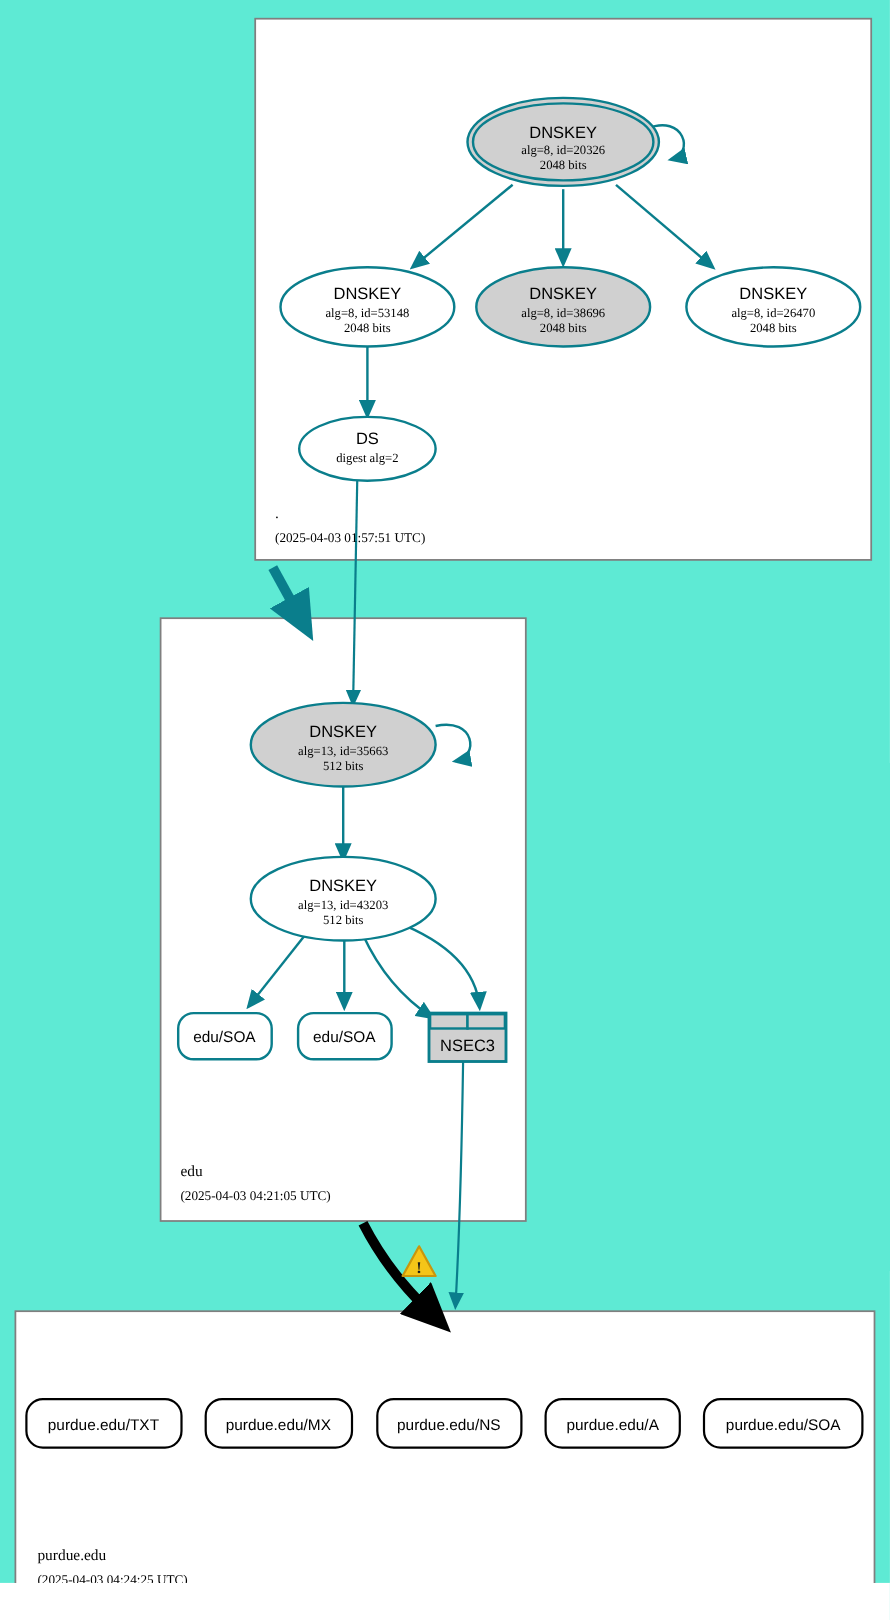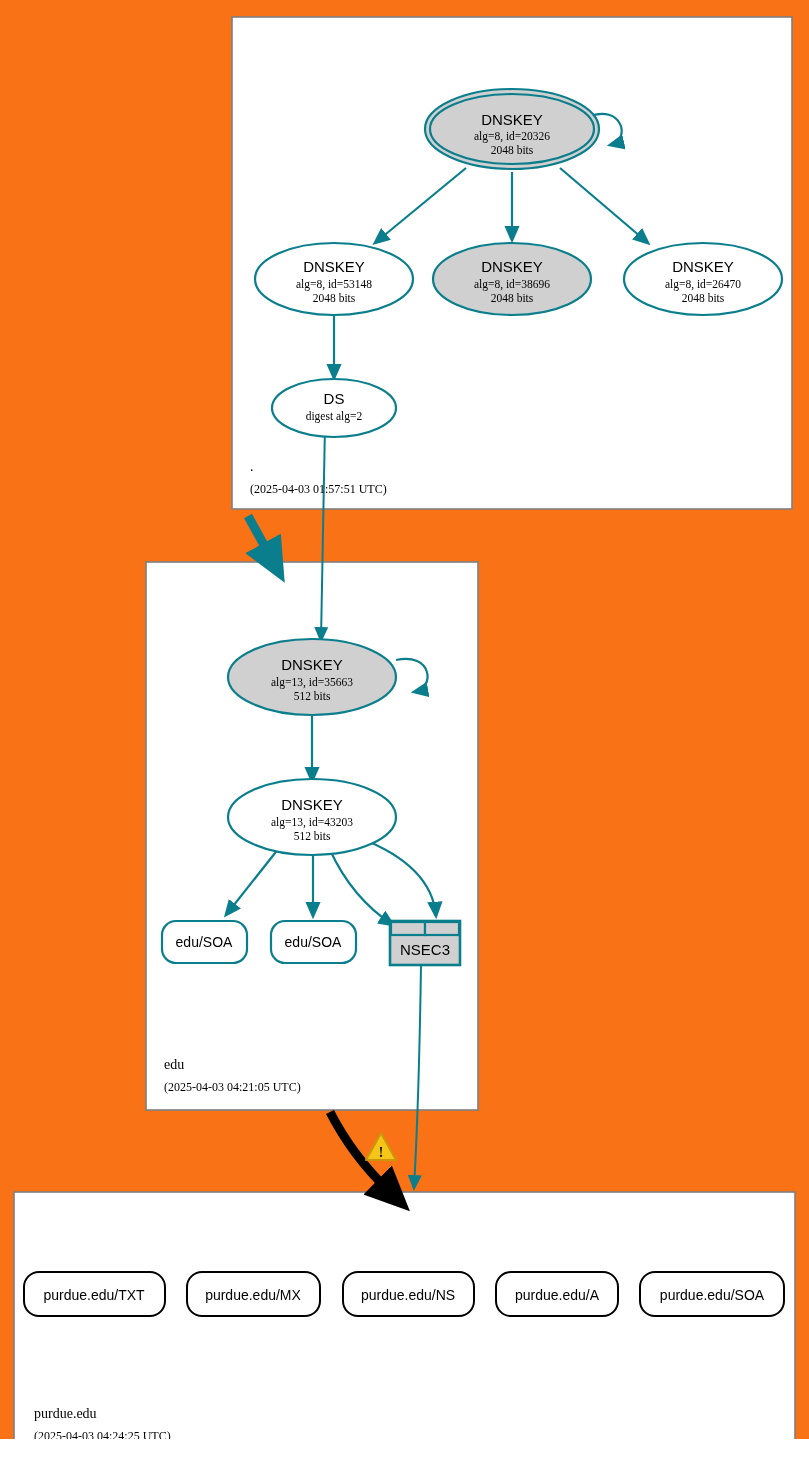--- a/index.html
+++ b/index.html
@@ -8,21 +8,21 @@
     background: #ffffff;
   }
   body {
     font-family: "Liberation Sans", sans-serif;
   }
   #stage {
     position: relative;
     width: 809px;
     height: 1439px;
     overflow: hidden;
-    background: #f97316;
+    background: #5eead4;
   }
   #stage svg.layer {
     position: absolute;
     left: 0;
     top: 0;
     width: 809px;
     height: 1473px;
     overflow: visible;
   }
   .node-label-main {

